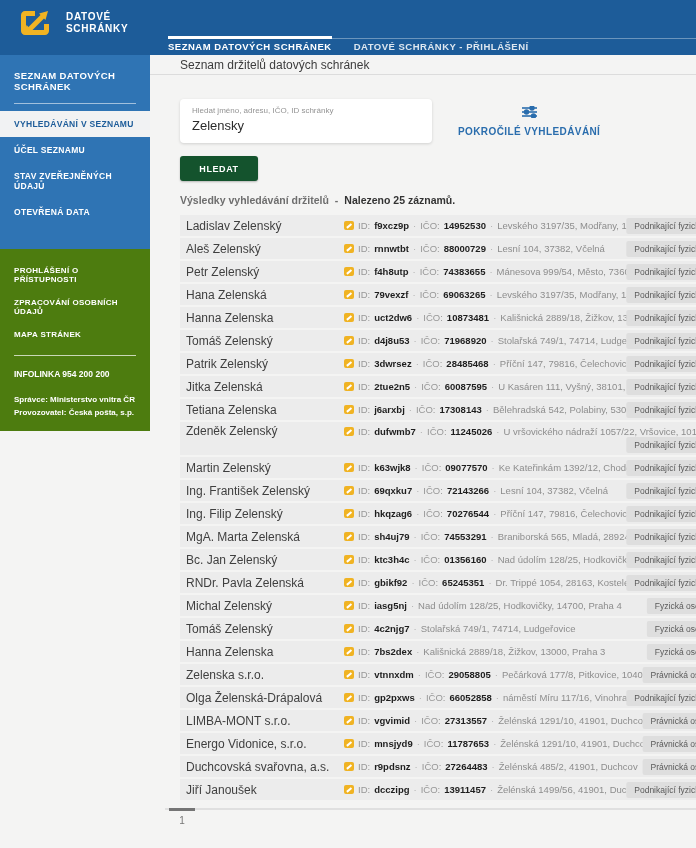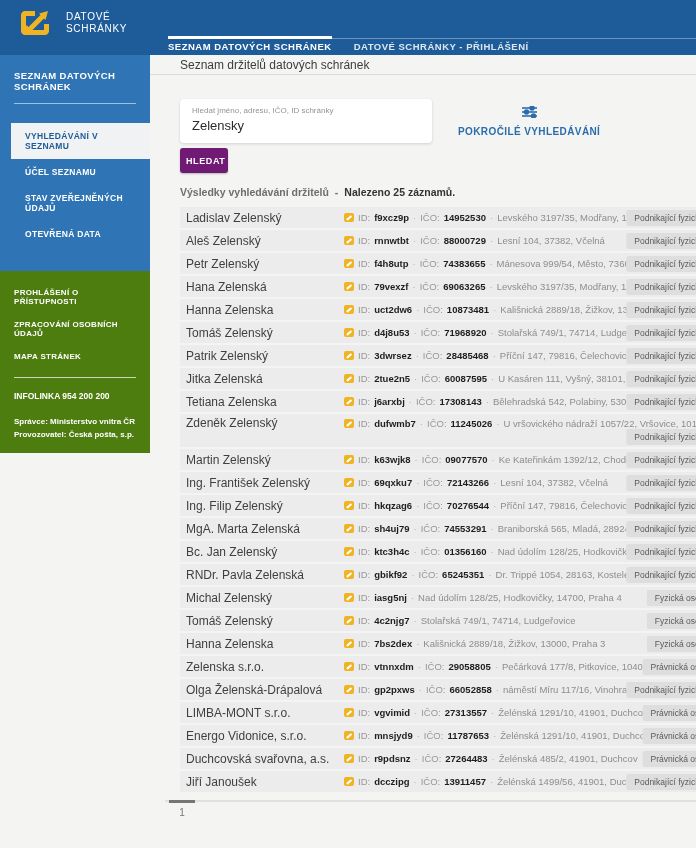--- a/index.html
+++ b/index.html
@@ -8,33 +8,33 @@
     width:696px; height:848px; overflow:hidden; position:relative;
     background:#f4f4f3; font-family:"Liberation Sans", sans-serif;
   }
 
   
   header {
     position:absolute; top:0; left:0; width:696px; height:55px;
     background:#1d5c99; z-index:3;
   }
   .brand { position:absolute; left:18px; top:8px; display:flex; gap:10px; align-items:center; }
-  .brand-text span { display:block; color:#fff; font-size:10px; font-weight:normal; letter-spacing:.7px; line-height:12px; }
+  .brand-text span { display:block; color:#fff; font-size:10px; font-weight:bold; letter-spacing:.7px; line-height:12px; }
   .topnav { position:absolute; left:168px; right:0; bottom:0; height:17px;
     border-top:1px solid rgba(255,255,255,.35); display:flex; gap:22px; }
   .toptab { color:rgba(255,255,255,.85); font-size:9.5px; font-weight:bold; letter-spacing:.5px;
     line-height:16px; text-decoration:none; position:relative; cursor:pointer; }
   .toptab.active { color:#fff; }
   .toptab.active::before { content:""; position:absolute; top:-3px; left:0; right:0; height:3px; background:#fff; }
 
   
   aside { position:absolute; left:0; top:55px; width:150px; height:345px; background:#2f74b4; z-index:2; }
   .sb-title { padding:15px 14px 11px; font-size:9.5px; font-weight:bold; letter-spacing:.4px; color:#fff; }
   .sb-divider { margin:0 14px; border-top:1px solid rgba(255,255,255,.55); }
-  .sb-items { margin-top:19px;padding-left:11px; }
+  .sb-items { margin-top:7px; }
   .sb-item { display:block; padding:8px 14px; font-size:8.5px; font-weight:bold; letter-spacing:.3px;
     color:#fff; text-decoration:none; cursor:pointer; }
   .sb-item.active { background:#f1f2f3; color:#1d5c99; }
   .sb-footer { margin-top:24px; background:#4d7c0f; padding:10px 0 12px; }
   .sb-flink { display:block; padding:7px 14px; font-size:8px; font-weight:bold; letter-spacing:.3px;
     color:#fff; text-decoration:none; cursor:pointer; }
   .sb-fdivider { margin:9px 14px 8px; border-top:1px solid rgba(255,255,255,.7); }
   .sb-info { padding:5px 14px; font-size:8.5px; font-weight:bold; color:#fff; }
   .sb-meta { padding:9px 14px 0; font-size:8px; font-weight:bold; color:#fff; line-height:13px; }
 
@@ -46,21 +46,21 @@
 
   .content { padding:24px 0 0 30px; }
   .search-row { display:flex; align-items:center; }
   .search-card { width:252px; height:44px; background:#fff; border-radius:4px;
     box-shadow:0 1px 3px rgba(0,0,0,.15); position:relative; cursor:text; }
   .search-card label { position:absolute; top:7px; left:12px; font-size:8px; color:#949494; }
   .search-value { position:absolute; top:19px; left:12px; font-size:13px; color:#2b2b2b; }
   .adv-link { display:flex; align-items:center; gap:8px; margin-left:26px; color:#2a6dad;
     font-size:10px; font-weight:bold; letter-spacing:.4px; text-decoration:none; cursor:pointer;flex-direction:column; }
 
-  .btn-search { margin-top:5px; display:block; width:48px; height:25px; background:#701a75; color:#fff;
+  .btn-search { margin-top:13px; display:block; width:78px; height:25px; background:#14532d; color:#fff;
     border:none; border-radius:3px; font-size:9px; font-weight:bold; letter-spacing:.6px;
     font-family:inherit; box-shadow:0 1px 2px rgba(0,0,0,.25); cursor:pointer; }
 
   .results-line { margin-top:13px; font-size:10.5px; display:flex; gap:6px; }
   .res-h { color:#6e6e6e; font-weight:bold; }
   .res-sep { color:#6e6e6e; font-weight:bold; }
   .res-c { color:#333; font-weight:bold; }
 
   
   #rows { margin-top:9px; width:740px; }

